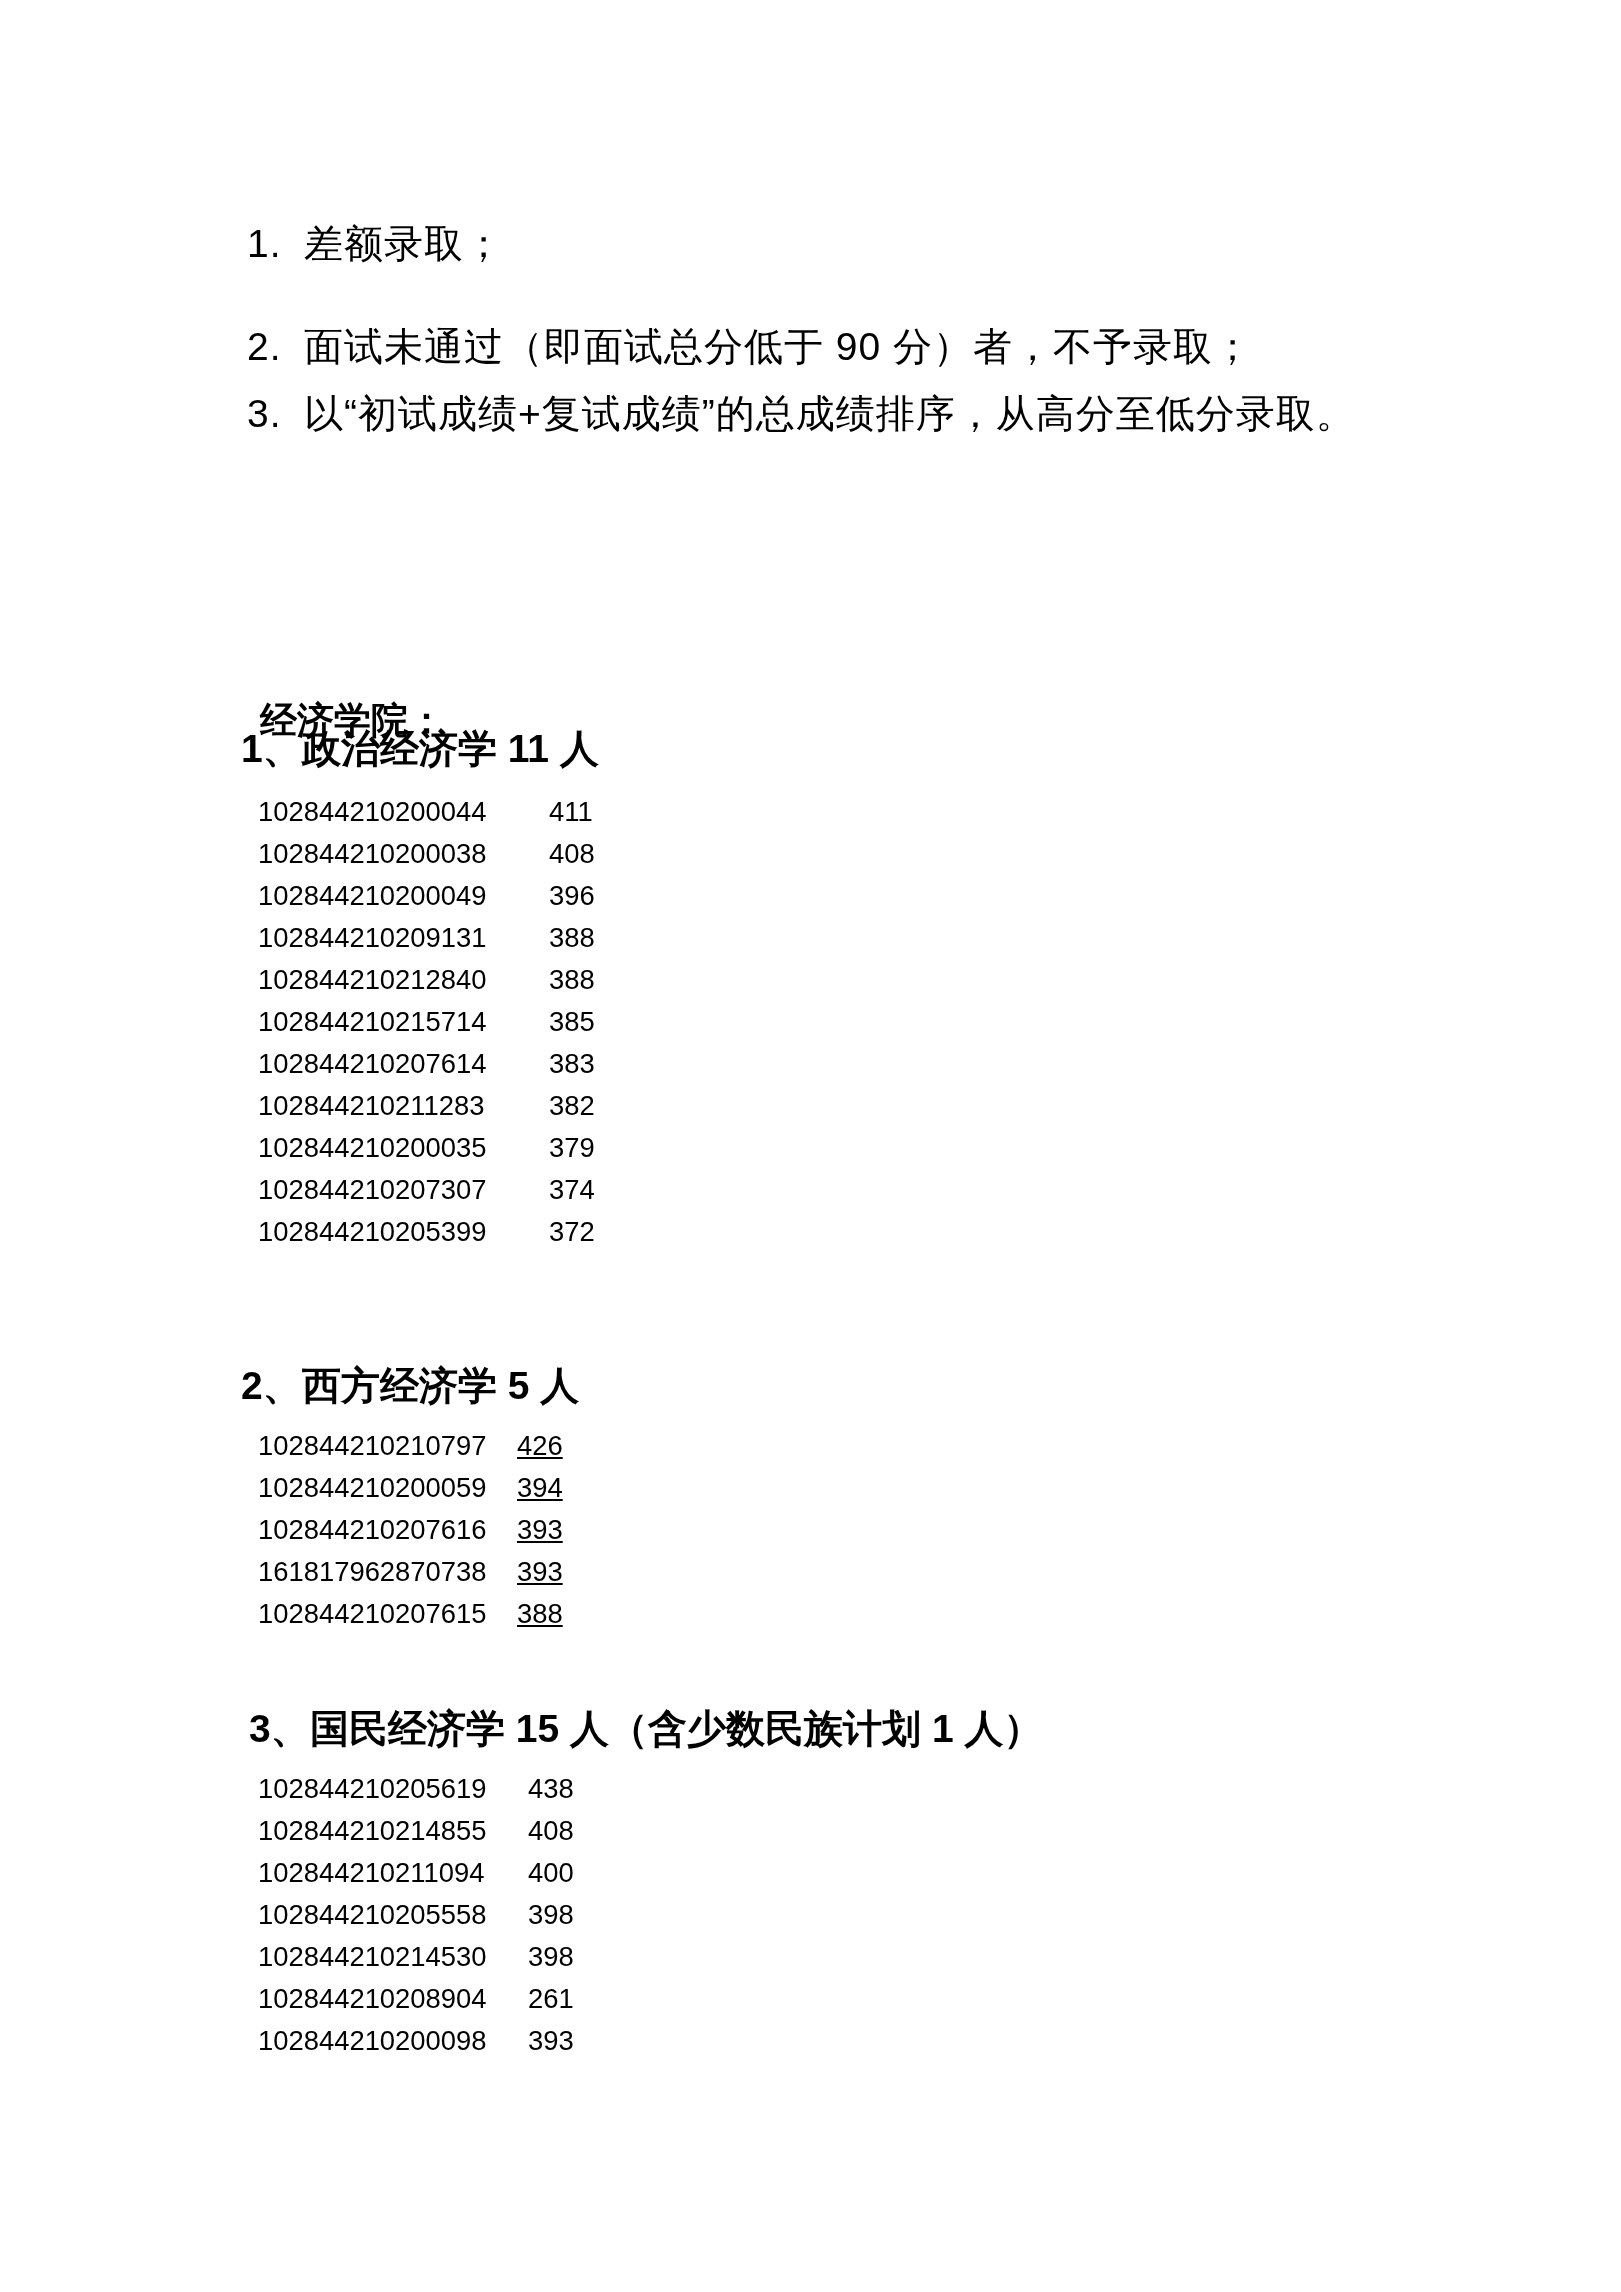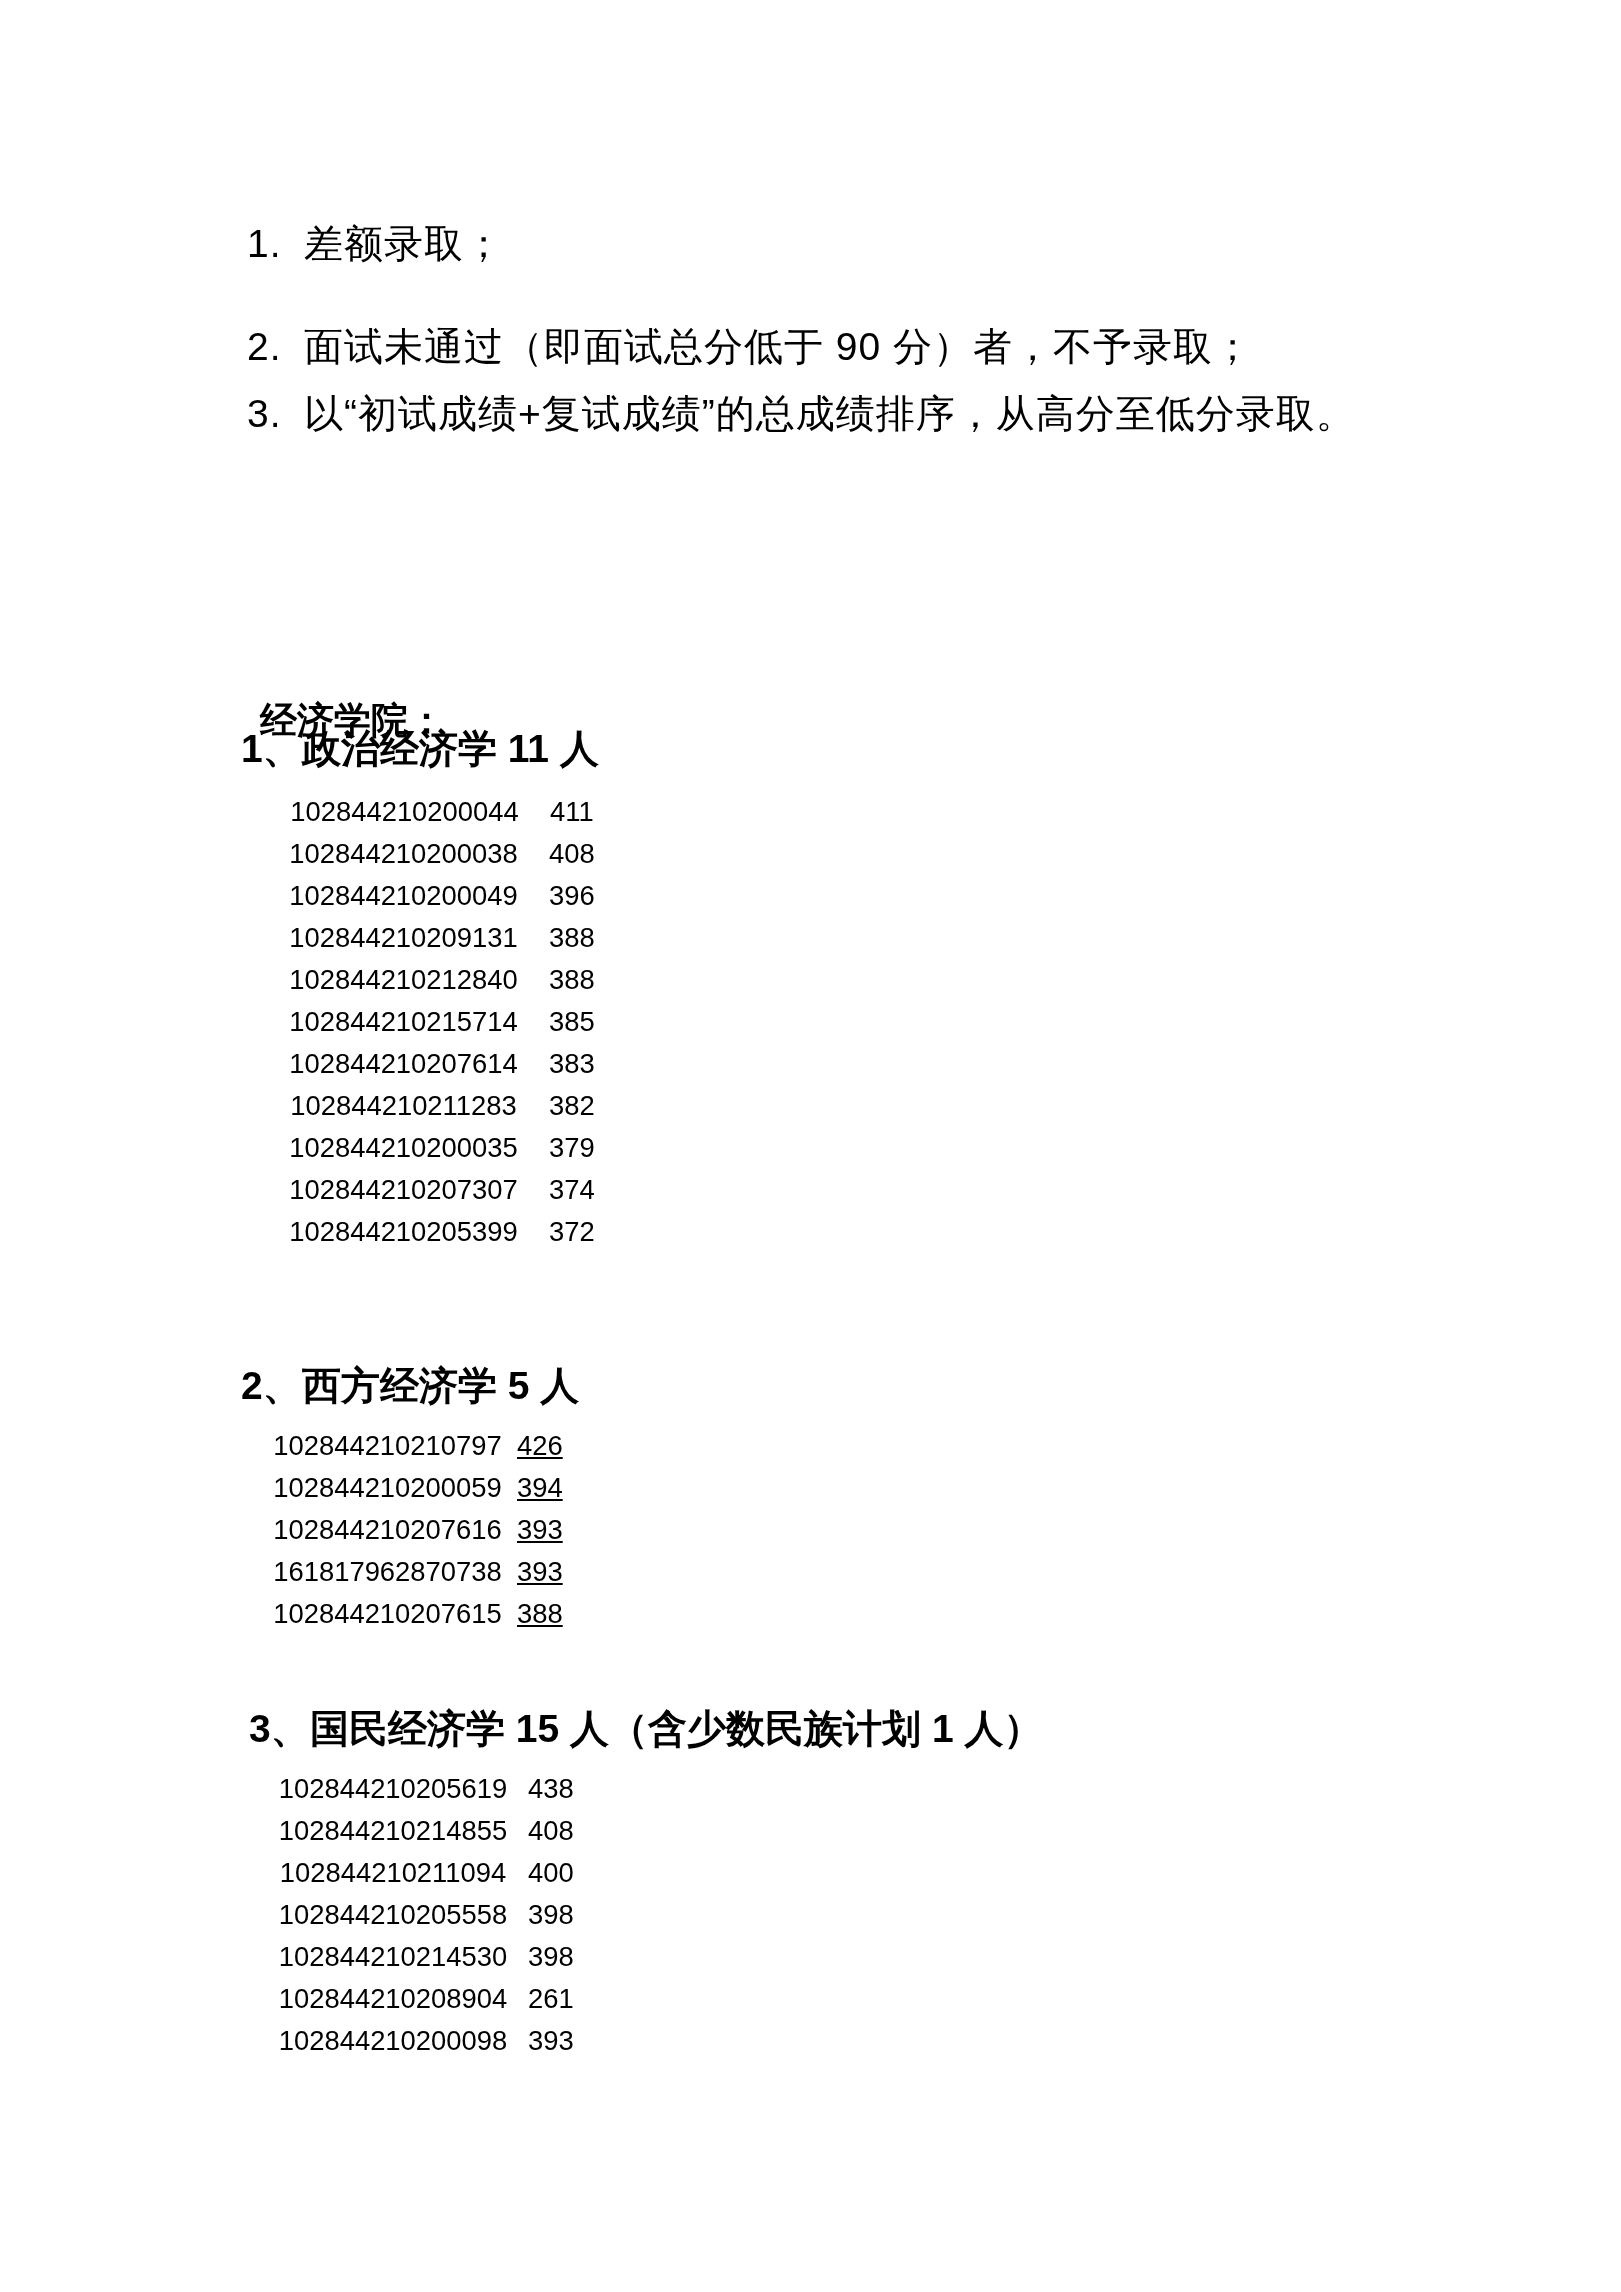--- a/index.html
+++ b/index.html
@@ -50,21 +50,20 @@
     line-height: 51px;
     font-weight: bold;
     white-space: nowrap;
   }
   .major-num { display: inline-block; width: 61px; }
 
   
   .rows {
     font-size: 27.4px;
     line-height: 42px;
-    text-align: center;
   }
   .row { white-space: nowrap; }
   .rid { display: inline-block; }
   .rows-1 .rid { width: 291px; }
   .rows-2 .rid { width: 259px; }
   .rows-3 .rid { width: 270px; }
 
   
   #rule1   { left: 247px; top: 218px;  }
   #rule2   { left: 247px; top: 305px; margin-top: 16px;  }

